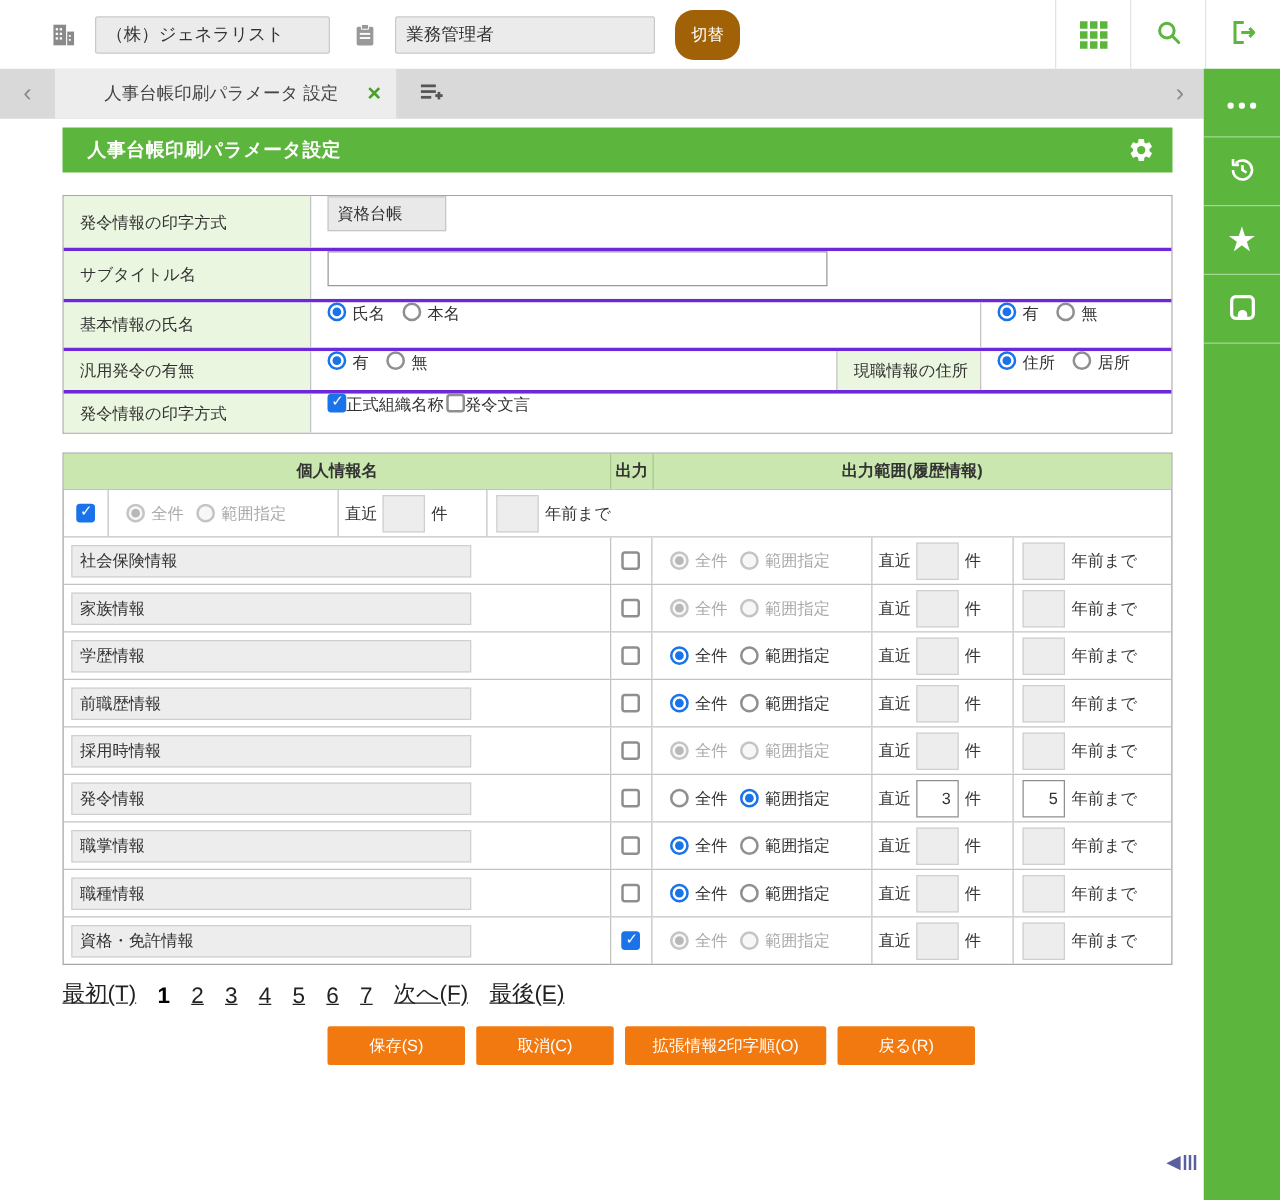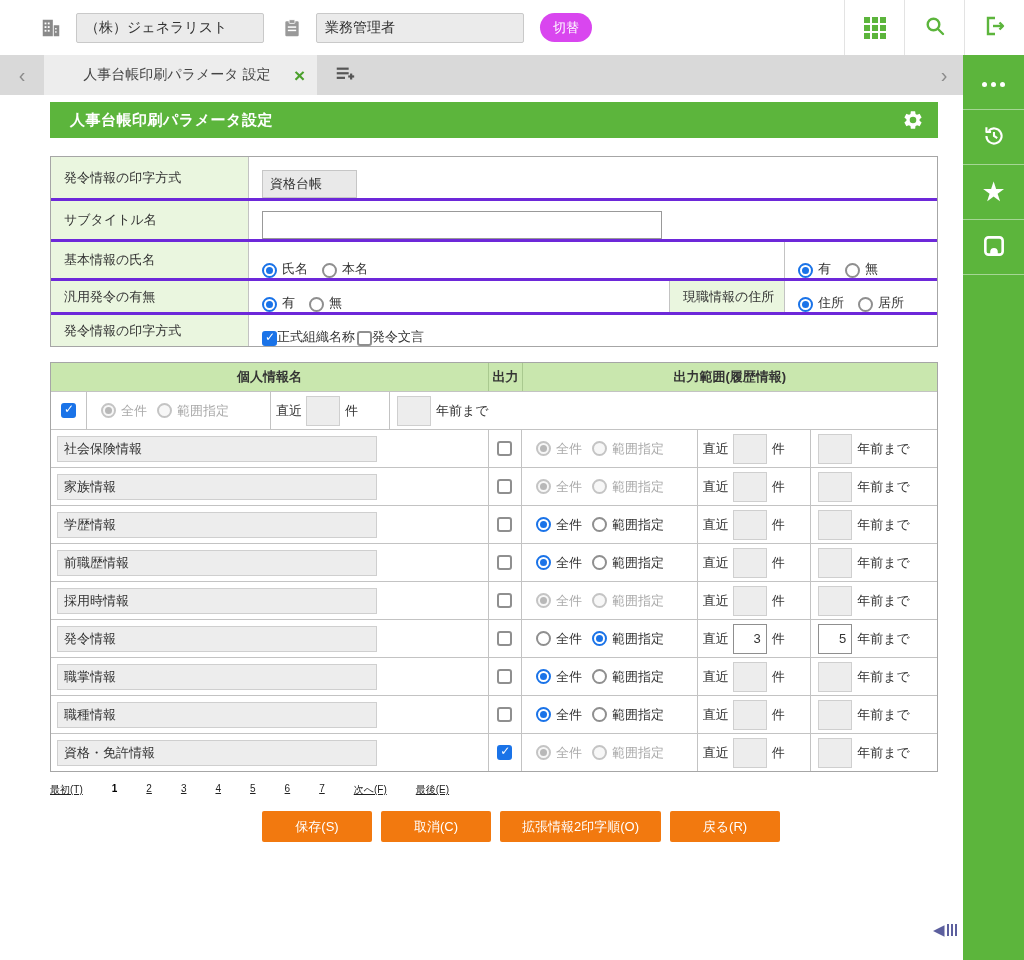--- a/index.html
+++ b/index.html
@@ -5,21 +5,21 @@
   * { margin:0; padding:0; box-sizing:border-box; }
   html,body { width:1024px; height:960px; background:#fff; font-family:"Liberation Sans","DejaVu Sans",sans-serif; font-size:13px; color:#333; overflow:hidden; }
   .app { position:relative; width:1024px; height:960px; background:#fff; }
 
   
   .topbar { position:absolute; left:0; top:0; width:1024px; height:55px; background:#fff; display:flex; align-items:center; }
   .topbar .icn { color:#8a8a8a; margin:0 14px 0 40px; display:flex; align-items:center; }
   .hd-input { height:30px; background:#ebebeb; border:1px solid #c9c9c9; border-radius:2px; padding:0 8px; font-size:14px; color:#333; font-family:inherit; }
   .hd-input.company { width:188px; }
   .hd-input.role { width:208px; }
-  .switch-btn { margin-left:16px; width:52px; height:29px; border:none; border-radius:15px; background:#d946ef; color:#fff; font-size:13px; font-family:Liberation Serif, serif; cursor:pointer; }
+  .switch-btn { margin-left:16px; width:52px; height:40px; border:none; border-radius:15px; background:#a16207; color:#fff; font-size:13px; font-family:Liberation Serif, serif; cursor:pointer; }
   .top-right { position:absolute; right:0; top:0; height:55px; display:flex; }
   .top-icon-cell { width:60px; height:55px; border-left:1px solid #e3e3e3; display:flex; align-items:center; justify-content:center; cursor:pointer; }
   .grid-icon { display:grid; grid-template-columns:repeat(3,6px); grid-template-rows:repeat(3,6px); gap:2px; }
   .grid-icon i { background:#5cb53c; }
 
   
   .tabbar { position:absolute; left:0; top:55px; width:963px; height:40px; background:#d9d9d9; display:flex; align-items:stretch; }
   .tab-chevron { width:44px; display:flex; align-items:center; justify-content:center; color:#8a8a8a; font-size:20px; cursor:pointer; }
   .tab-chevron.right { margin-left:auto; width:38px; }
   .tab { width:273px; background:#ededed; display:flex; align-items:center; padding:0 12px 0 22px; cursor:pointer; }
@@ -37,21 +37,21 @@
   .content { position:absolute; left:8px; top:102px; width:930px;padding-left:42px; }
   .title-bar { height:36px; background:#5cb53c; color:#fff; display:flex; align-items:center; padding:0 14px 0 20px; }
   .title-bar .t { font-size:15px; font-weight:bold; letter-spacing:.5px; }
   .title-bar .gear { margin-left:auto; cursor:pointer; display:flex; }
 
   
   .form1 { margin-top:18px; border:1px solid #a6a6a6; }
   .frow { display:flex; align-items:stretch; border-top:3px solid #6d28d9; }
   .frow:first-child { border-top:none; }
   .flabel { width:197px; background:#eaf6df; display:flex; align-items:center; padding-left:13px; color:#333; }
-  .fvalue { flex:1; display:flex; align-items:flex-end; padding-left:13px; background:#fff; border-left:1px solid #c3c3c3; }
+  .fvalue { flex:1; display:flex; align-items:flex-start; padding-left:13px; background:#fff; border-left:1px solid #c3c3c3; }
   .flabel.sub { width:115px; border-left:1px solid #c3c3c3; }
   .fvalue.sub { flex:none; width:153px; }
   .txt { height:28px; border:1px solid #999; background:#fff; padding:0 7px; font-size:13px; font-family:inherit; color:#333; }
   .txt.dis { background:#e9e9e9; border:1px solid #c6c6c6; }
 
   
   .radio { display:inline-block; width:15px; height:15px; border-radius:50%; border:2px solid #8f8f8f; background:#fff; position:relative; vertical-align:-3px; }
   .radio.on { border-color:#1a73e8; }
   .radio.on::after { content:""; position:absolute; left:2px; top:2px; width:7px; height:7px; border-radius:50%; background:#1a73e8; }
   .radio.dis { border-color:#c4c4c4; background:#f7f7f7; }
@@ -79,21 +79,21 @@
   .cell-out { width:35px; justify-content:center; }
   .cell-radio { width:184px; padding-left:14px; }
   .cell-radio .rlabel { margin-right:10px; }
   .cell-recent { width:119px; padding-left:5px; }
   .cell-years { width:133px; padding-left:7px; }
   .num { width:34px; height:30px; border:1px solid #cfcfcf; background:#ededed; text-align:right; padding:0 5px; font-size:13px; font-family:inherit; color:#333; }
   .num.en { background:#fff; border:1px solid #8f8f8f; }
   .unit { margin-left:5px; }
 
   
-  .pager { margin-top:11px; display:flex; align-items:flex-start; gap:29px; font-size:10px; }
+  .pager { margin-top:11px; display:flex; align-items:flex-end; gap:17px; font-size:18px; }
   .pager a { color:#222; text-decoration:underline; cursor:pointer; }
   .pager .cur { font-weight:bold; color:#000; }
 
   
   .actions { margin-top:14px; padding-left:212px; display:flex; gap:9px; }
   .actions button { height:31px; min-width:110px; padding:0 22px; background:#f2790f; color:#fff; border:none; border-radius:2px; font-size:13px; font-family:inherit; cursor:pointer; white-space:nowrap; }
 
   
   .collapse-handle { position:absolute; left:933px; top:922px; display:flex; align-items:center; gap:2px; color:#5c5f9e; cursor:pointer; }
   .collapse-handle .arr { font-size:15px; line-height:1; }

